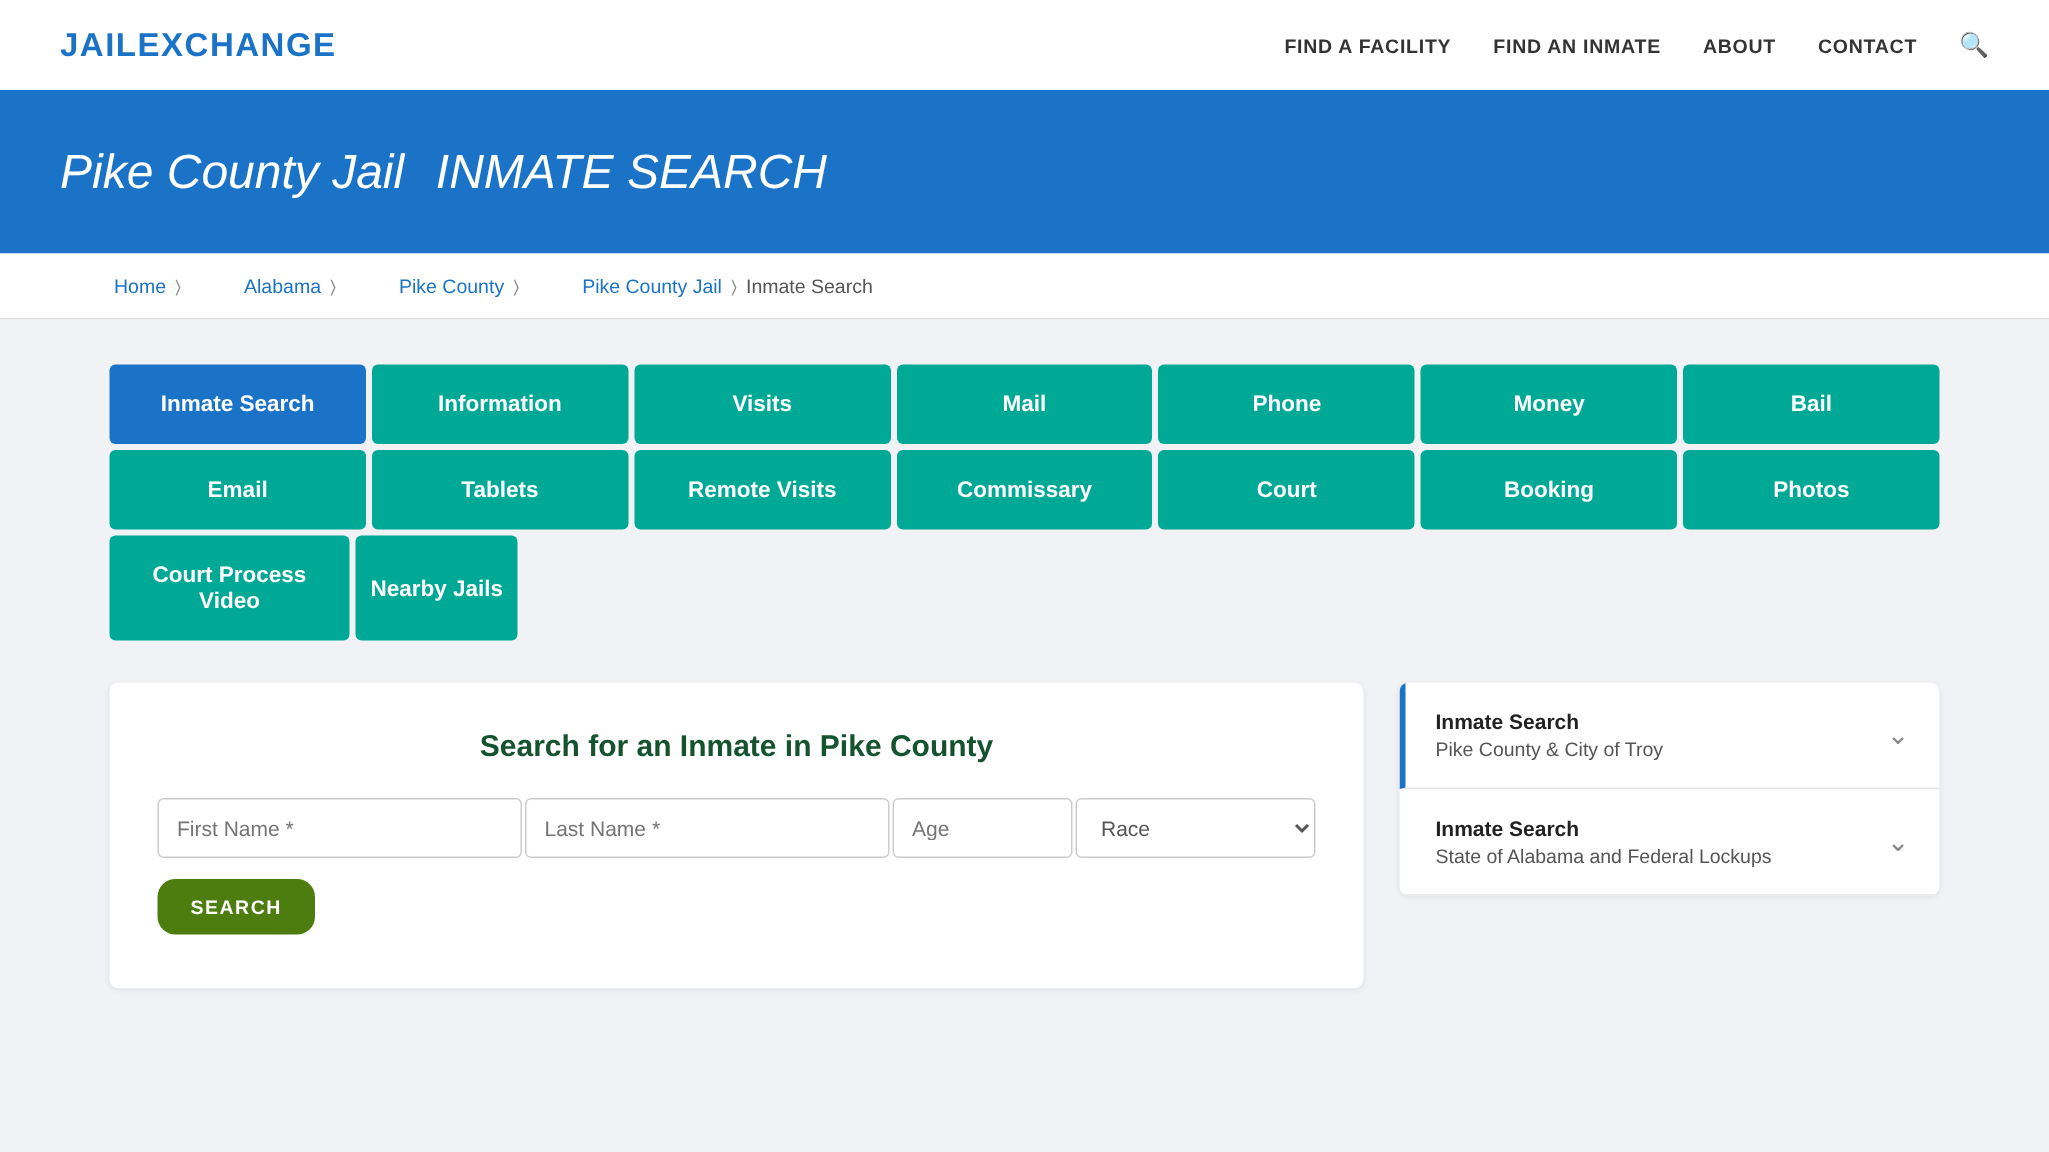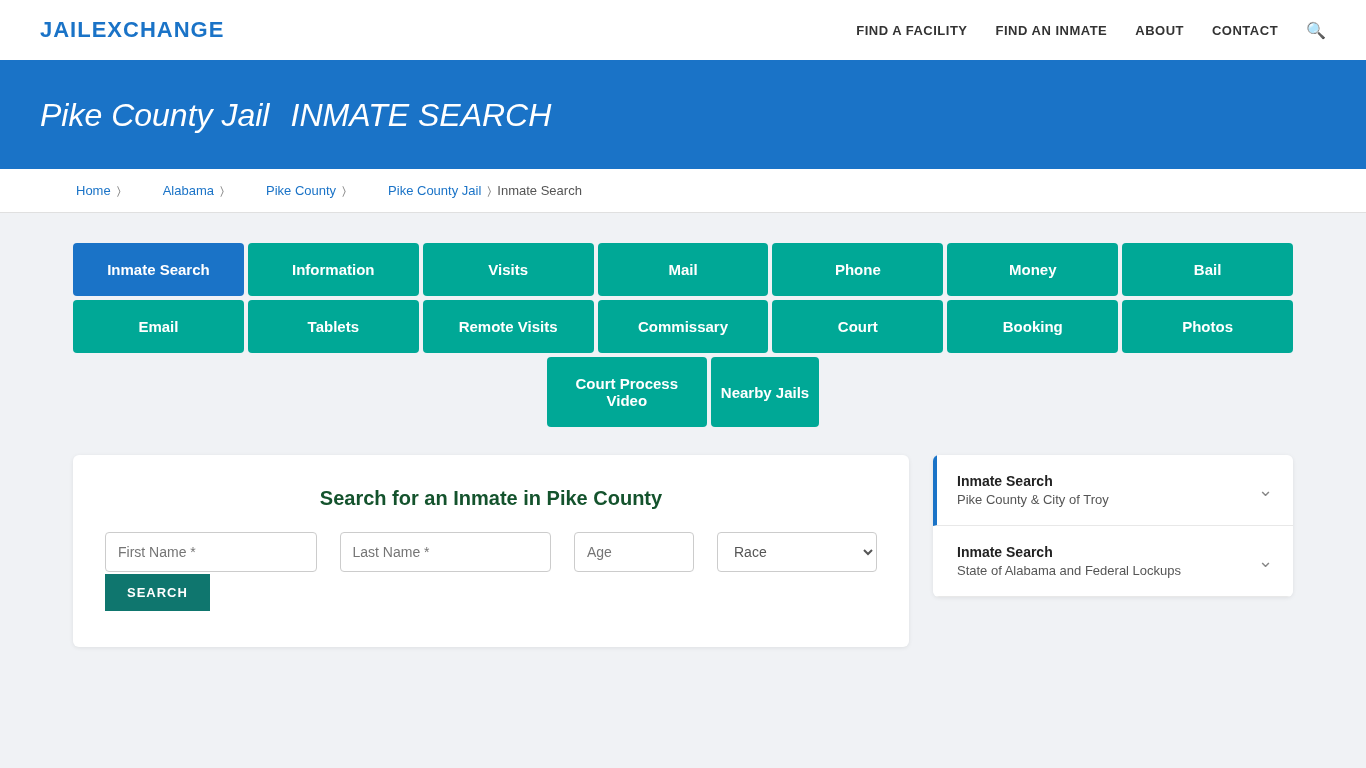--- a/index.html
+++ b/index.html
@@ -65,21 +65,21 @@
     
     .tabs-container {
       margin-bottom: 28px;
     }
     .tabs-row {
       display: flex;
       gap: 4px;
       margin-bottom: 4px;
       flex-wrap: nowrap;
     }
-    .tabs-row.center { justify-content: center; }
+    .tabs-row.center { }
     .tab-btn {
       flex: 1;
       padding: 18px 10px;
       border: none;
       border-radius: 4px;
       cursor: pointer;
       font-size: 15px;
       font-weight: 600;
       color: #fff;
       background: #00a896;
@@ -107,40 +107,40 @@
     }
     .search-panel h2 {
       font-size: 20px;
       font-weight: 700;
       text-align: center;
       margin-bottom: 22px;
       color: #14532d;
     }
     .search-form-row {
       display: flex;
-      gap: 23px;
-      margin-bottom: 2px;
+      gap: 2px;
+      margin-bottom: 14px;
     }
     .search-form-row input,
     .search-form-row select {
       border: 1px solid #ccc;
       border-radius: 4px;
       padding: 10px 12px;
       font-size: 14px;
       color: #555;
       background: #fff;
     }
     .search-form-row input { flex: 1; }
     .search-form-row input.age { max-width: 120px; flex: 0 0 120px; }
     .search-form-row select { flex: 1; max-width: 160px; }
     .search-btn {
-      background: #0f766e;
+      background: #4d7c0f;
       color: #fff;
       border: none;
-      border-radius: 0;
+      border-radius: 12px;
       padding: 11px 22px;
       font-size: 13px;
       font-weight: 700;
       letter-spacing: 1px;
       cursor: pointer;
       text-transform: uppercase;
     }
 
     
     .sidebar {

